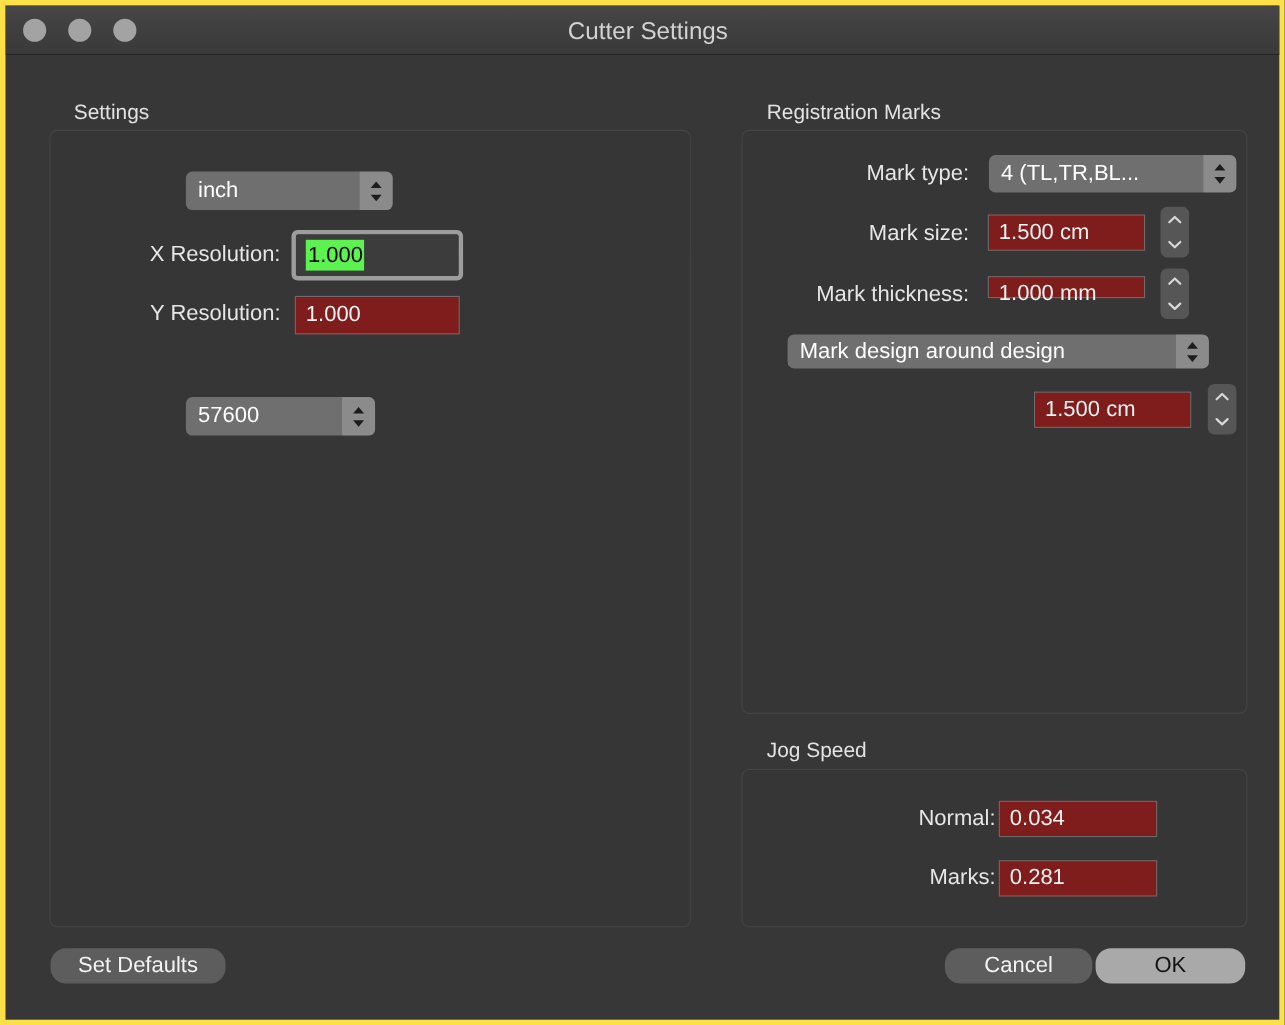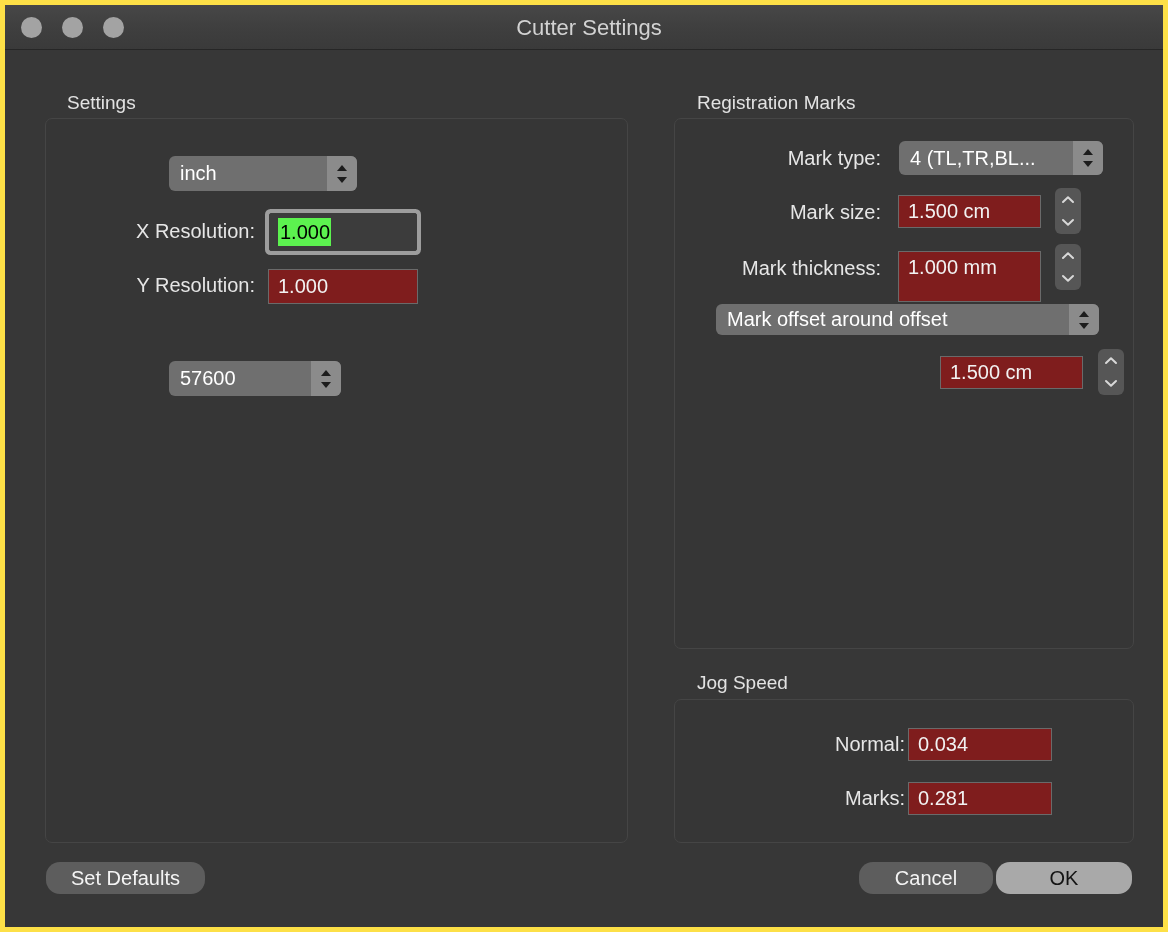--- a/index.html
+++ b/index.html
@@ -227,21 +227,21 @@
         <path d="M7 2 L12 8 L2 8 Z" fill="#1c1c1c"></path>
         <path d="M7 20 L12 14 L2 14 Z" fill="#1c1c1c"></path>
       </svg>
     </div>
   </div>
 
   <div class="grouptitle" style="left:692px; top:87px;">Registration Marks</div>
   <div class="groupbox" style="left:669px; top:113px; width:460px; height:531px;"></div>
 
   <div class="flabel" style="left:676px; top:142px; width:200px;">Mark type:</div>
-  <div class="popup" style="left:894px; top:136px; width:204px; height:34px;gap:12px;">
+  <div class="popup" style="left:894px; top:136px; width:225px; height:34px;gap:12px;">
     <div class="ptext">4 (TL,TR,BL...</div>
     <div class="pchev">
       <svg width="14" height="22" viewBox="0 0 14 22" aria-hidden="true">
         <path d="M7 2 L12 8 L2 8 Z" fill="#1c1c1c"></path>
         <path d="M7 20 L12 14 L2 14 Z" fill="#1c1c1c"></path>
       </svg>
     </div>
   </div>
 
   <div class="flabel" style="left:676px; top:196px; width:200px;">Mark size:</div>
@@ -253,36 +253,36 @@
       </svg>
     </div>
     <div class="half">
       <svg width="14" height="9" viewBox="0 0 14 9" aria-hidden="true">
         <path d="M2 2 L7 6.8 L12 2" fill="none" stroke="#d8d8d8" stroke-width="2" stroke-linecap="round" stroke-linejoin="round"></path>
       </svg>
     </div>
   </div>
 
   <div class="flabel" style="left:676px; top:252px; width:200px;">Mark thickness:</div>
-  <div class="tfield" style="left:893px; top:246px; width:143px; height:51px; line-height:31px;">1.000 mm</div>
+  <div class="tfield" style="left:893px; top:246px; width:143px; height:20px; line-height:31px;">1.000 mm</div>
   <div class="stepper" style="left:1050px; top:239px;">
     <div class="half">
       <svg width="14" height="9" viewBox="0 0 14 9" aria-hidden="true">
         <path d="M2 7 L7 2.2 L12 7" fill="none" stroke="#d8d8d8" stroke-width="2" stroke-linecap="round" stroke-linejoin="round"></path>
       </svg>
     </div>
     <div class="half">
       <svg width="14" height="9" viewBox="0 0 14 9" aria-hidden="true">
         <path d="M2 2 L7 6.8 L12 2" fill="none" stroke="#d8d8d8" stroke-width="2" stroke-linecap="round" stroke-linejoin="round"></path>
       </svg>
     </div>
   </div>
 
   <div class="popup" style="left:711px; top:299px; width:383px; height:31px;">
-    <div class="ptext">Mark offset around offset</div>
+    <div class="ptext">Mark design around design</div>
     <div class="pchev">
       <svg width="14" height="22" viewBox="0 0 14 22" aria-hidden="true">
         <path d="M7 2 L12 8 L2 8 Z" fill="#1c1c1c"></path>
         <path d="M7 20 L12 14 L2 14 Z" fill="#1c1c1c"></path>
       </svg>
     </div>
   </div>
 
   <div class="tfield" style="left:935px; top:351px; width:143px; height:33px; line-height:31px;">1.500 cm</div>
   <div class="stepper" style="left:1093px; top:344px;">

